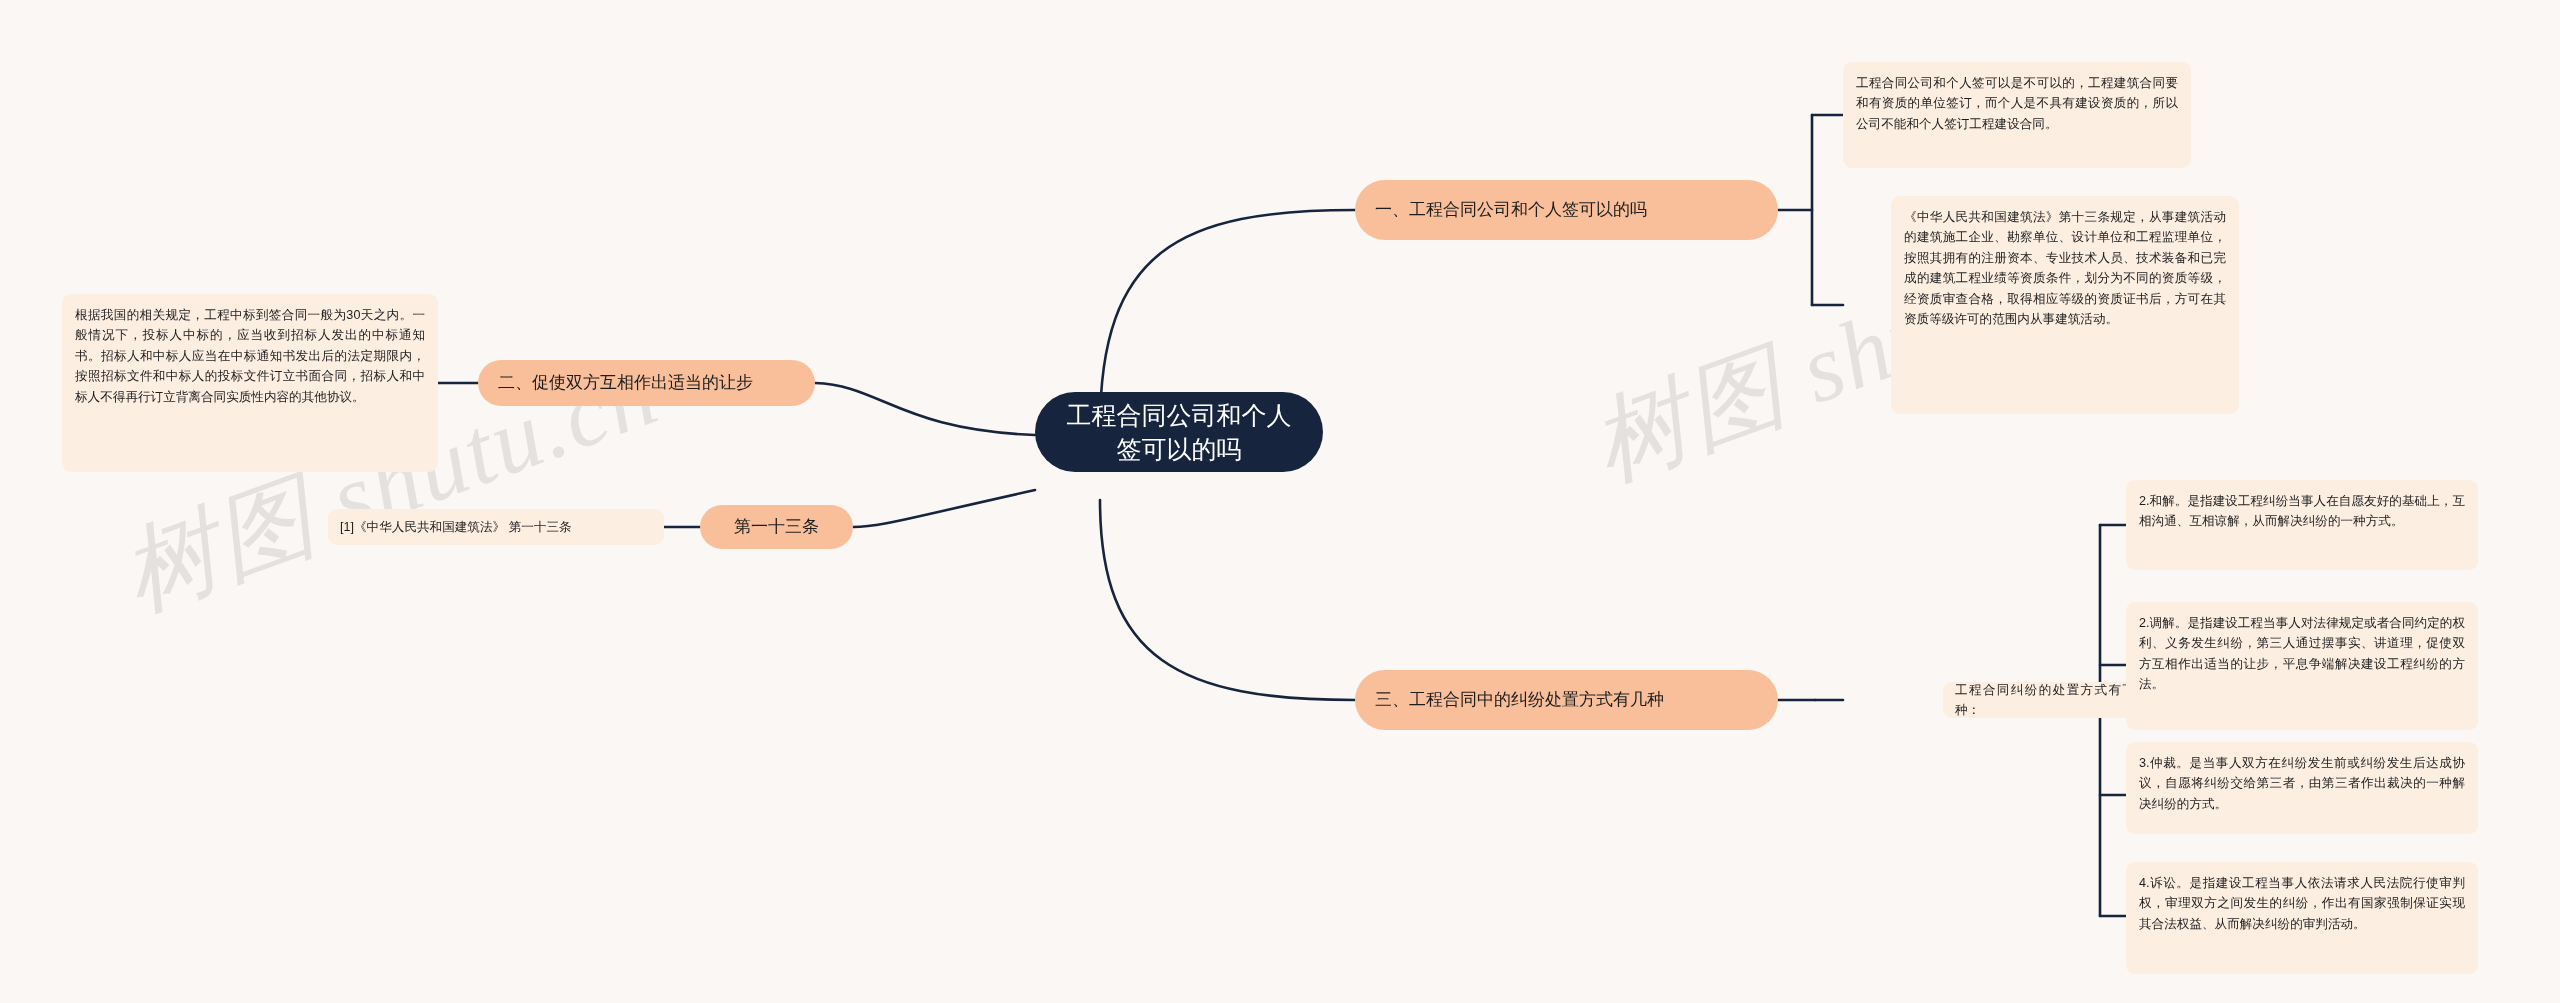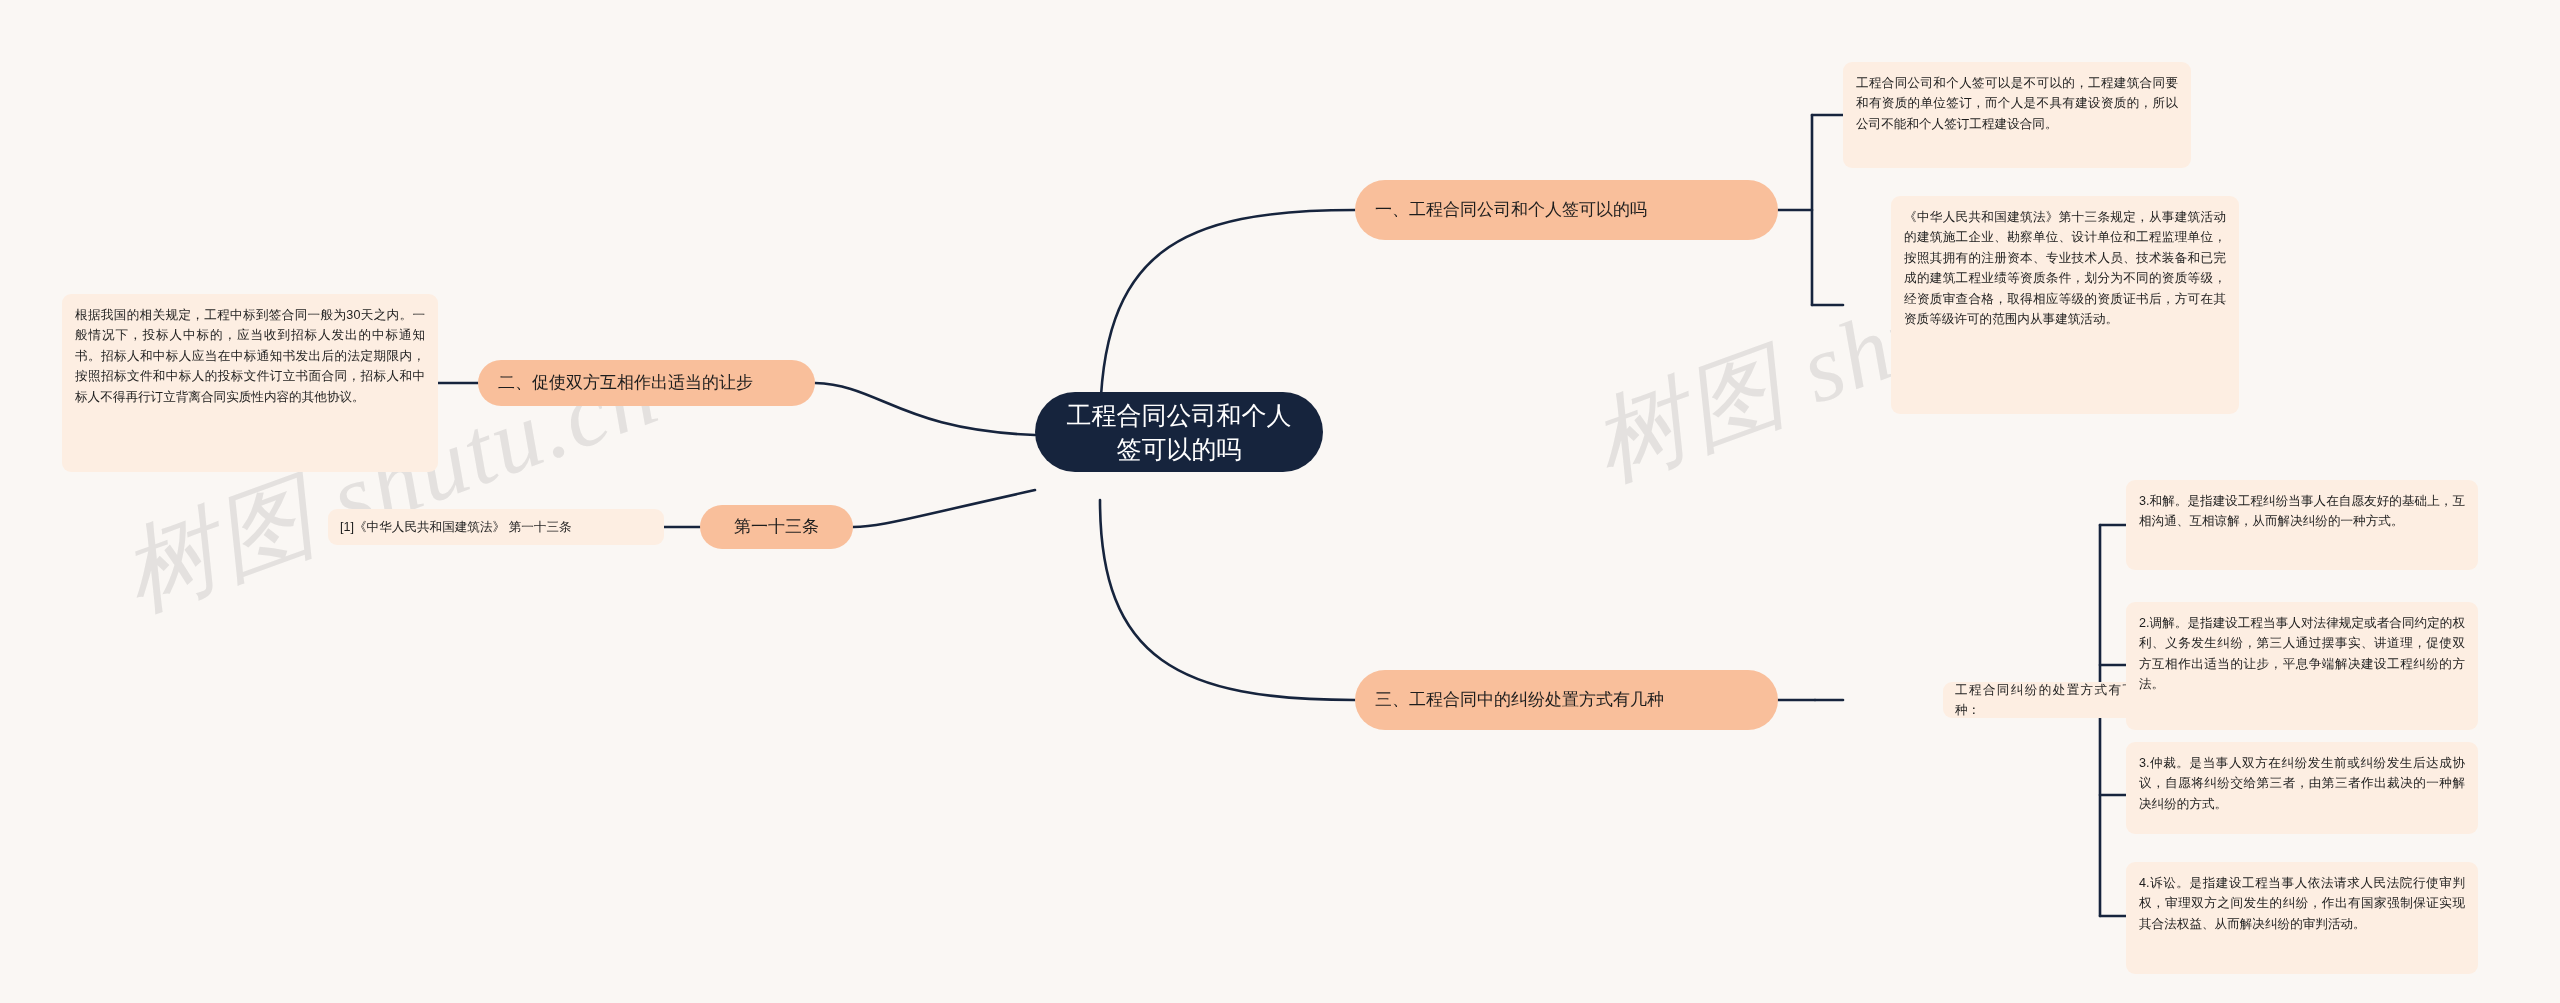--- a/index.html
+++ b/index.html
@@ -169,21 +169,21 @@
 
   <div class="node branch-node" style="left:1355px; top:670px; width:423px; height:60px;">
     <span class="txt">三、工程合同中的纠纷处置方式有几种</span>
   </div>
 
   <div class="node leaf-node one-line" style="left:1943px; top:682px; width:232px; height:36px;">
     <span class="txt">工程合同纠纷的处置方式有下列几种：</span>
   </div>
 
   <div class="node leaf-node" style="left:2126px; top:480px; width:352px; height:90px;">
-    <span class="txt">3.和解。是指建设工程纠纷当事人在自愿友好的基础上，互相沟通、互相谅解，从而解决纠纷的一种方式。</span>
+    <span class="txt">2.和解。是指建设工程纠纷当事人在自愿友好的基础上，互相沟通、互相谅解，从而解决纠纷的一种方式。</span>
   </div>
 
   <div class="node leaf-node" style="left:2126px; top:602px; width:352px; height:128px;">
     <span class="txt">2.调解。是指建设工程当事人对法律规定或者合同约定的权利、义务发生纠纷，第三人通过摆事实、讲道理，促使双方互相作出适当的让步，平息争端解决建设工程纠纷的方法。</span>
   </div>
 
   <div class="node leaf-node" style="left:2126px; top:742px; width:352px; height:92px;">
     <span class="txt">3.仲裁。是当事人双方在纠纷发生前或纠纷发生后达成协议，自愿将纠纷交给第三者，由第三者作出裁决的一种解决纠纷的方式。</span>
   </div>
 

